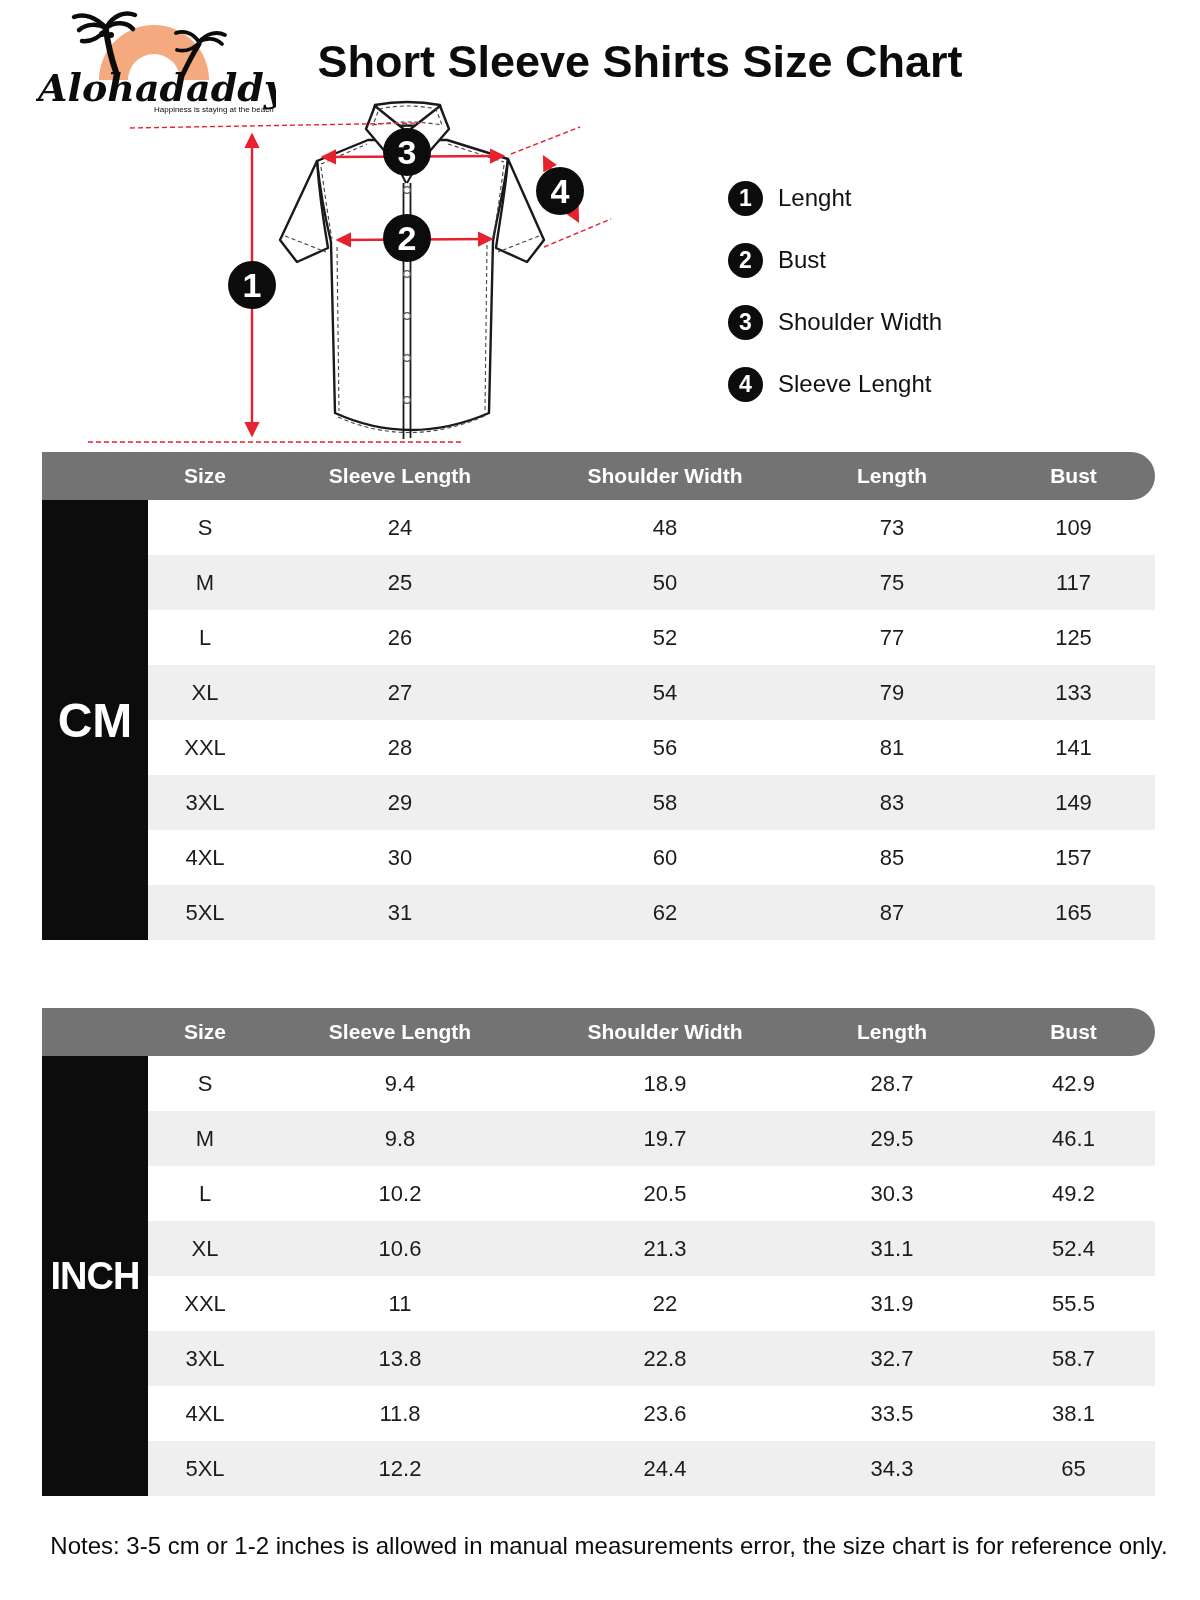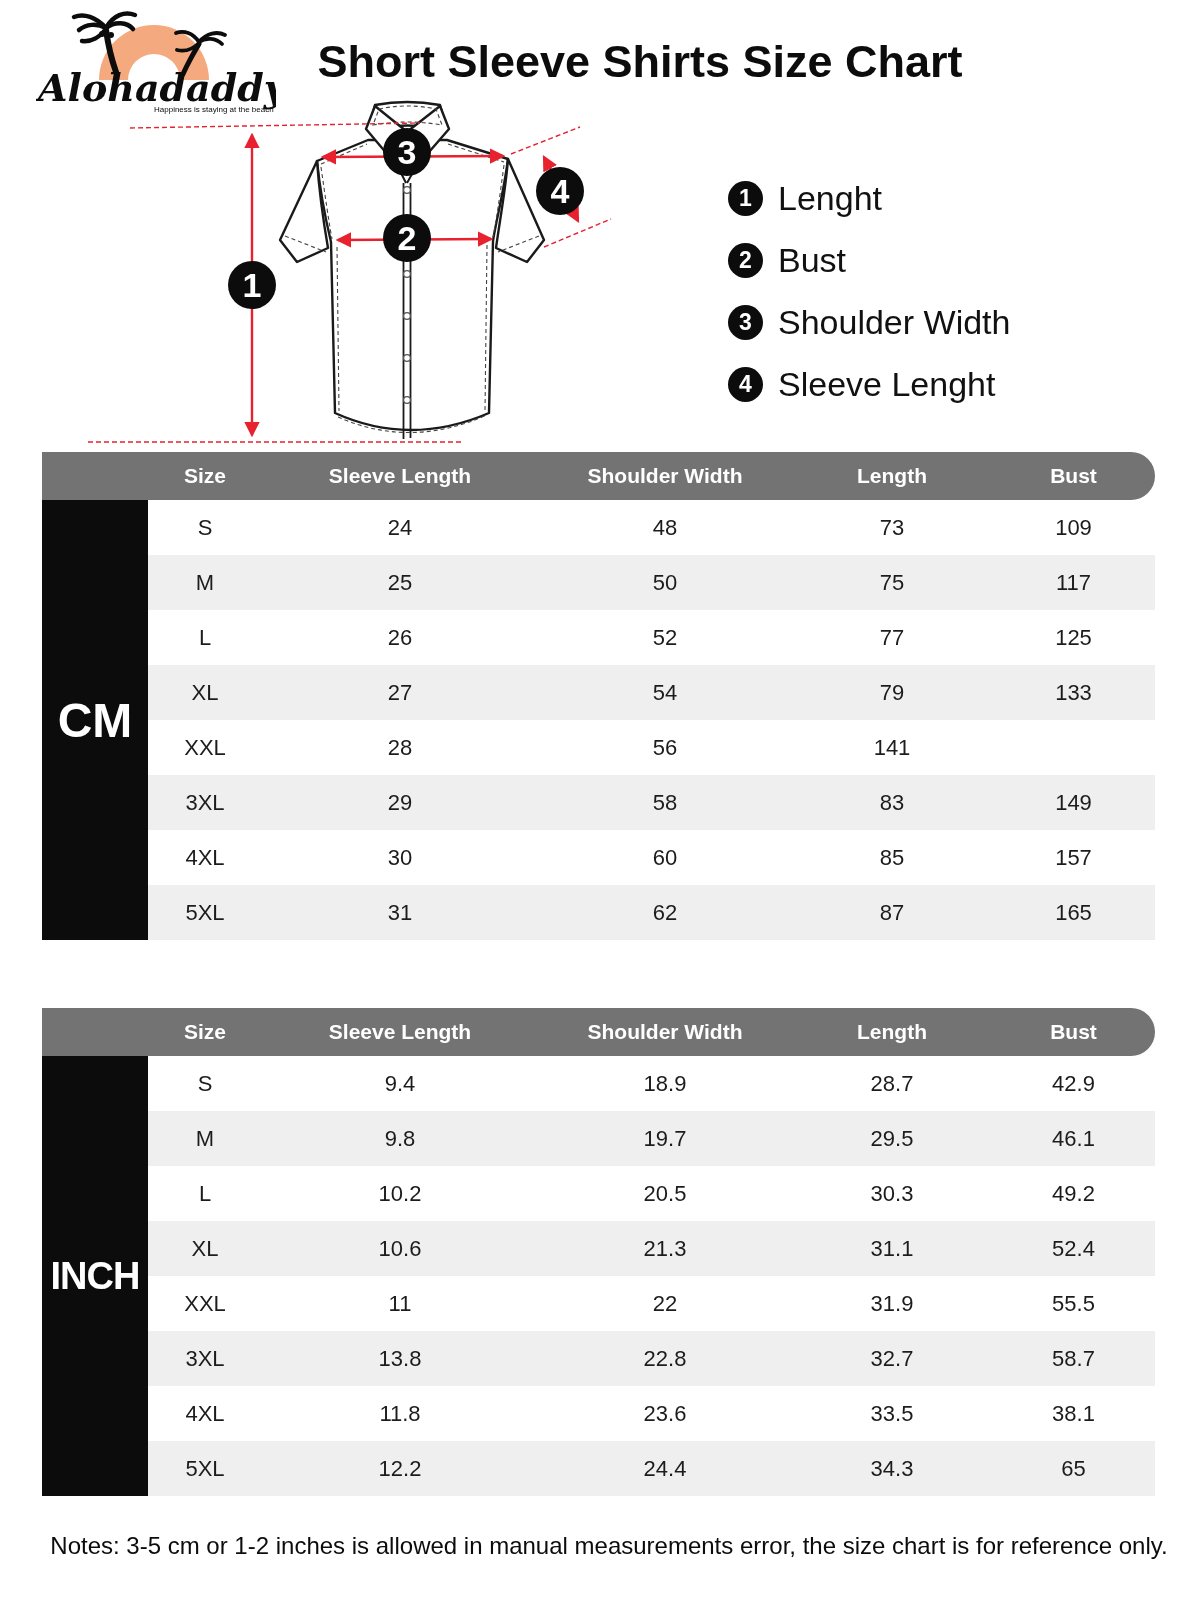--- a/index.html
+++ b/index.html
@@ -18,21 +18,21 @@
   }
   
   .diagram-svg { position:absolute; left:80px; top:95px; width:545px; height:360px; }
   .legend { position:absolute; left:728px; top:180px; display:flex; flex-direction:column; gap:26px; }
   .legend-item { display:flex; align-items:center; gap:15px; height:36px; }
   .legend-num {
     width:35px; height:35px; border-radius:50%; background:#0c0c0c; color:#fff;
     display:flex; align-items:center; justify-content:center;
     font-size:23px; font-weight:700; flex:0 0 auto;
   }
-  .legend-label { font-size:34px; color:#111; }
+  .legend-label { font-size:24px; color:#111; }
   
   .size-table { position:absolute; left:42px; width:1113px; }
   .size-table.cm   { top:452px; }
   .size-table.inch { top:1008px; }
   .thead {
     height:48px; background:#737373; border-radius:0 26px 26px 0;
     display:grid; grid-template-columns:114px 276px 254px 200px 163px;
     padding-left:106px; align-items:center;
   }
   .thead span { color:#fff; font-weight:700; font-size:21px; text-align:center; }
@@ -216,20 +216,21 @@
           <span class="tcell">XL</span>
           <span class="tcell">27</span>
           <span class="tcell">54</span>
           <span class="tcell">79</span>
           <span class="tcell">133</span>
         </div>
         <div class="trow">
           <span class="tcell">XXL</span>
           <span class="tcell">28</span>
           <span class="tcell">56</span>
+          <span class="tcell">81</span>
           <span class="tcell">141</span>
         </div>
         <div class="trow">
           <span class="tcell">3XL</span>
           <span class="tcell">29</span>
           <span class="tcell">58</span>
           <span class="tcell">83</span>
           <span class="tcell">149</span>
         </div>
         <div class="trow">

